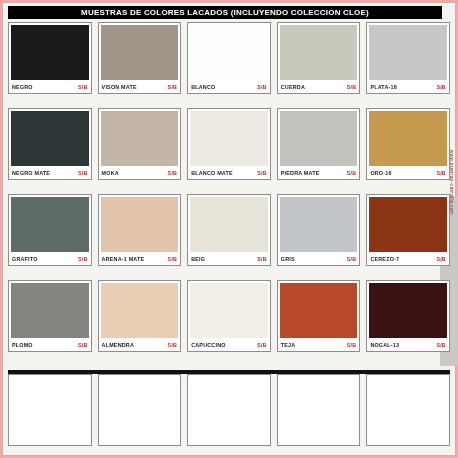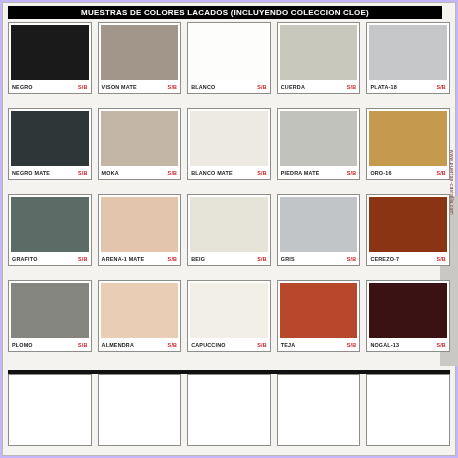--- a/index.html
+++ b/index.html
@@ -10,21 +10,21 @@
   body {
     width: 458px;
     height: 458px;
     font-family: "Liberation Sans", sans-serif;
     overflow: hidden;
   }
   #sheet {
     position: relative;
     width: 458px;
     height: 458px;
-    background: #c4b5fd;
+    background: #fca5a5;
     box-sizing: border-box;
   }
   
   #frame {
     position: absolute;
     left: 2px; top: 2px;
     width: 454px; height: 454px;
     border: 1px solid #b9b8b4;
     box-sizing: border-box;
     background: #f4f3f0;

